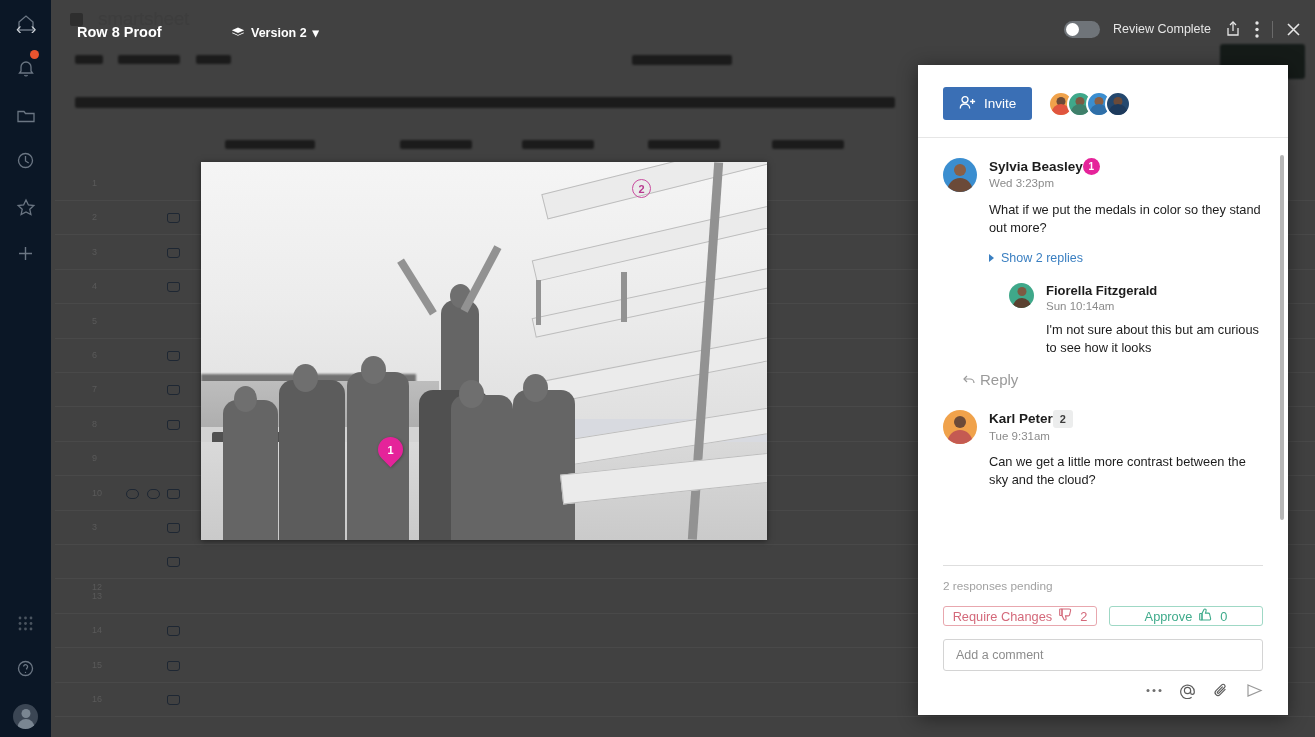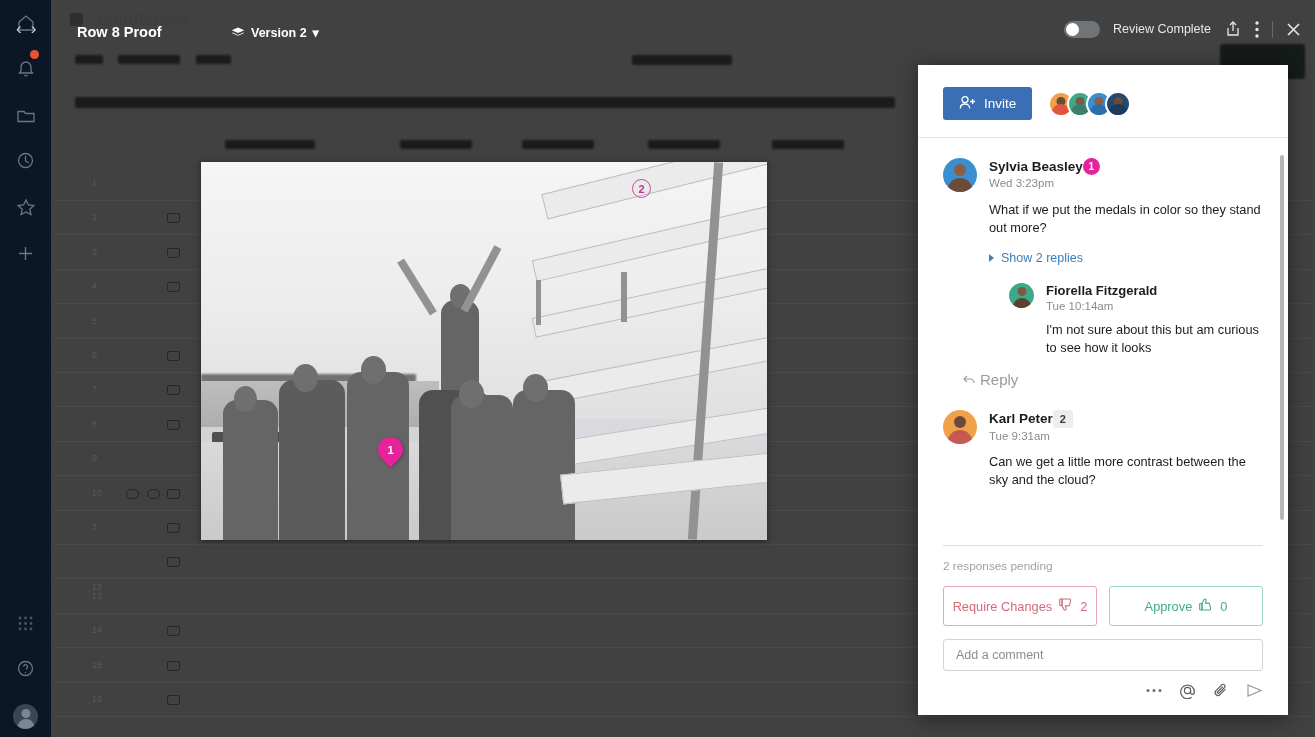--- a/index.html
+++ b/index.html
@@ -245,21 +245,21 @@
     margin-top: 13px; margin-left: 0px;
     font-size: 15px; color: #9a9a9a; cursor: pointer;
     display: flex; align-items: center; gap: 5px;
   }
 
   .panel-foot { padding: 0 25px 16px 25px; }
   .foot-div { height: 1px; background: #dedede; margin-bottom: 13px; }
   .pending { font-size: 11.8px; color: #a2a2a2; margin-bottom: 13px; }
   .decide { display: flex; gap: 12px; margin-bottom: 13px; }
   .dbtn {
-    flex: 1; height: 40px; border-radius: 3px; background: #fff;
+    flex: 1; height: 20px; border-radius: 3px; background: #fff;
     display: flex; align-items: center; justify-content: center; gap: 7px;
     font-size: 12.8px; cursor: pointer;
     font-family: "Liberation Sans", sans-serif;
   }
   .dbtn.req { border: 1px solid #e8a7ae; color: #d4697a; }
   .dbtn.app { border: 1px solid #9fd8c5; color: #3fab8b; }
   .cbox {
     width: 100%; height: 32px; border: 1px solid #d4d4d4; border-radius: 3px;
     padding: 0 12px; font-size: 12.5px; color: #707070;
     font-family: "Liberation Sans", sans-serif; outline: none; background: #fff;
@@ -562,21 +562,21 @@
         </div>
 
         <div class="reply-block">
           <div class="c-row">
             <div class="c-avatar" style="background:#3fa88a;">
               <div class="h" style="background:#7d5a42;"></div>
                 <div class="b" style="background:#5a4130;"></div>
             </div>
             <div>
               <div class="c-name">Fiorella Fitzgerald</div>
-              <div class="c-time">Tue 10:14am</div>
+              <div class="c-time">Sun 10:14am</div>
             </div>
           </div>
           <div class="c-body">I'm not sure about this but am curious to see how it looks</div>
         </div>
 
         <div class="reply-link" style="margin-left:20px;">
           <span>
             <svg width="12" height="10" viewBox="0 0 12 10" fill="none" stroke="#9a9a9a" stroke-width="1.2">
               <path d="M4 1L1 4l3 3"></path>
                 <path d="M1 4h6a4 4 0 014 4"></path>

